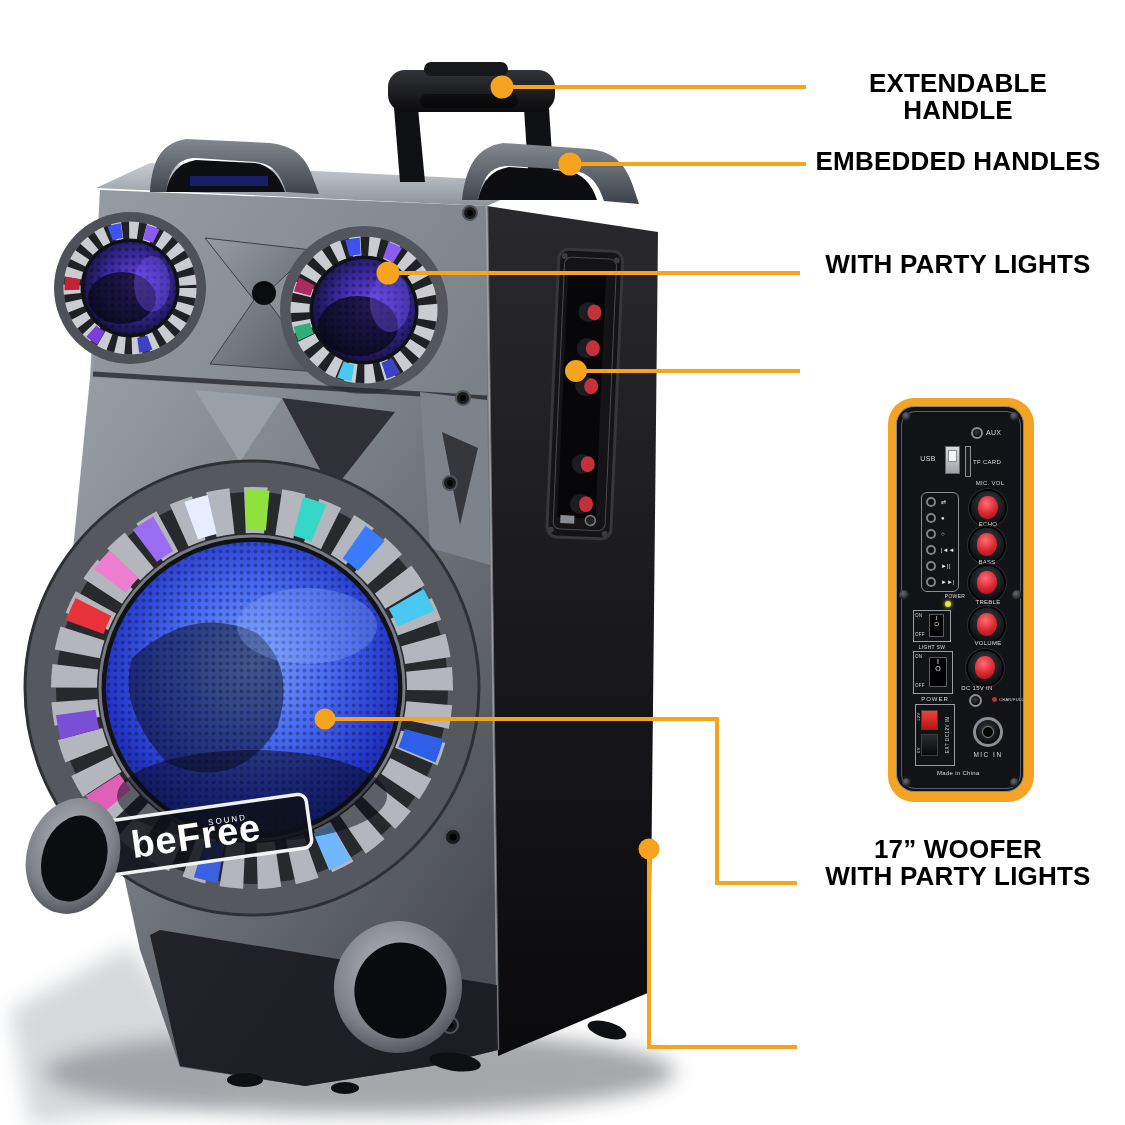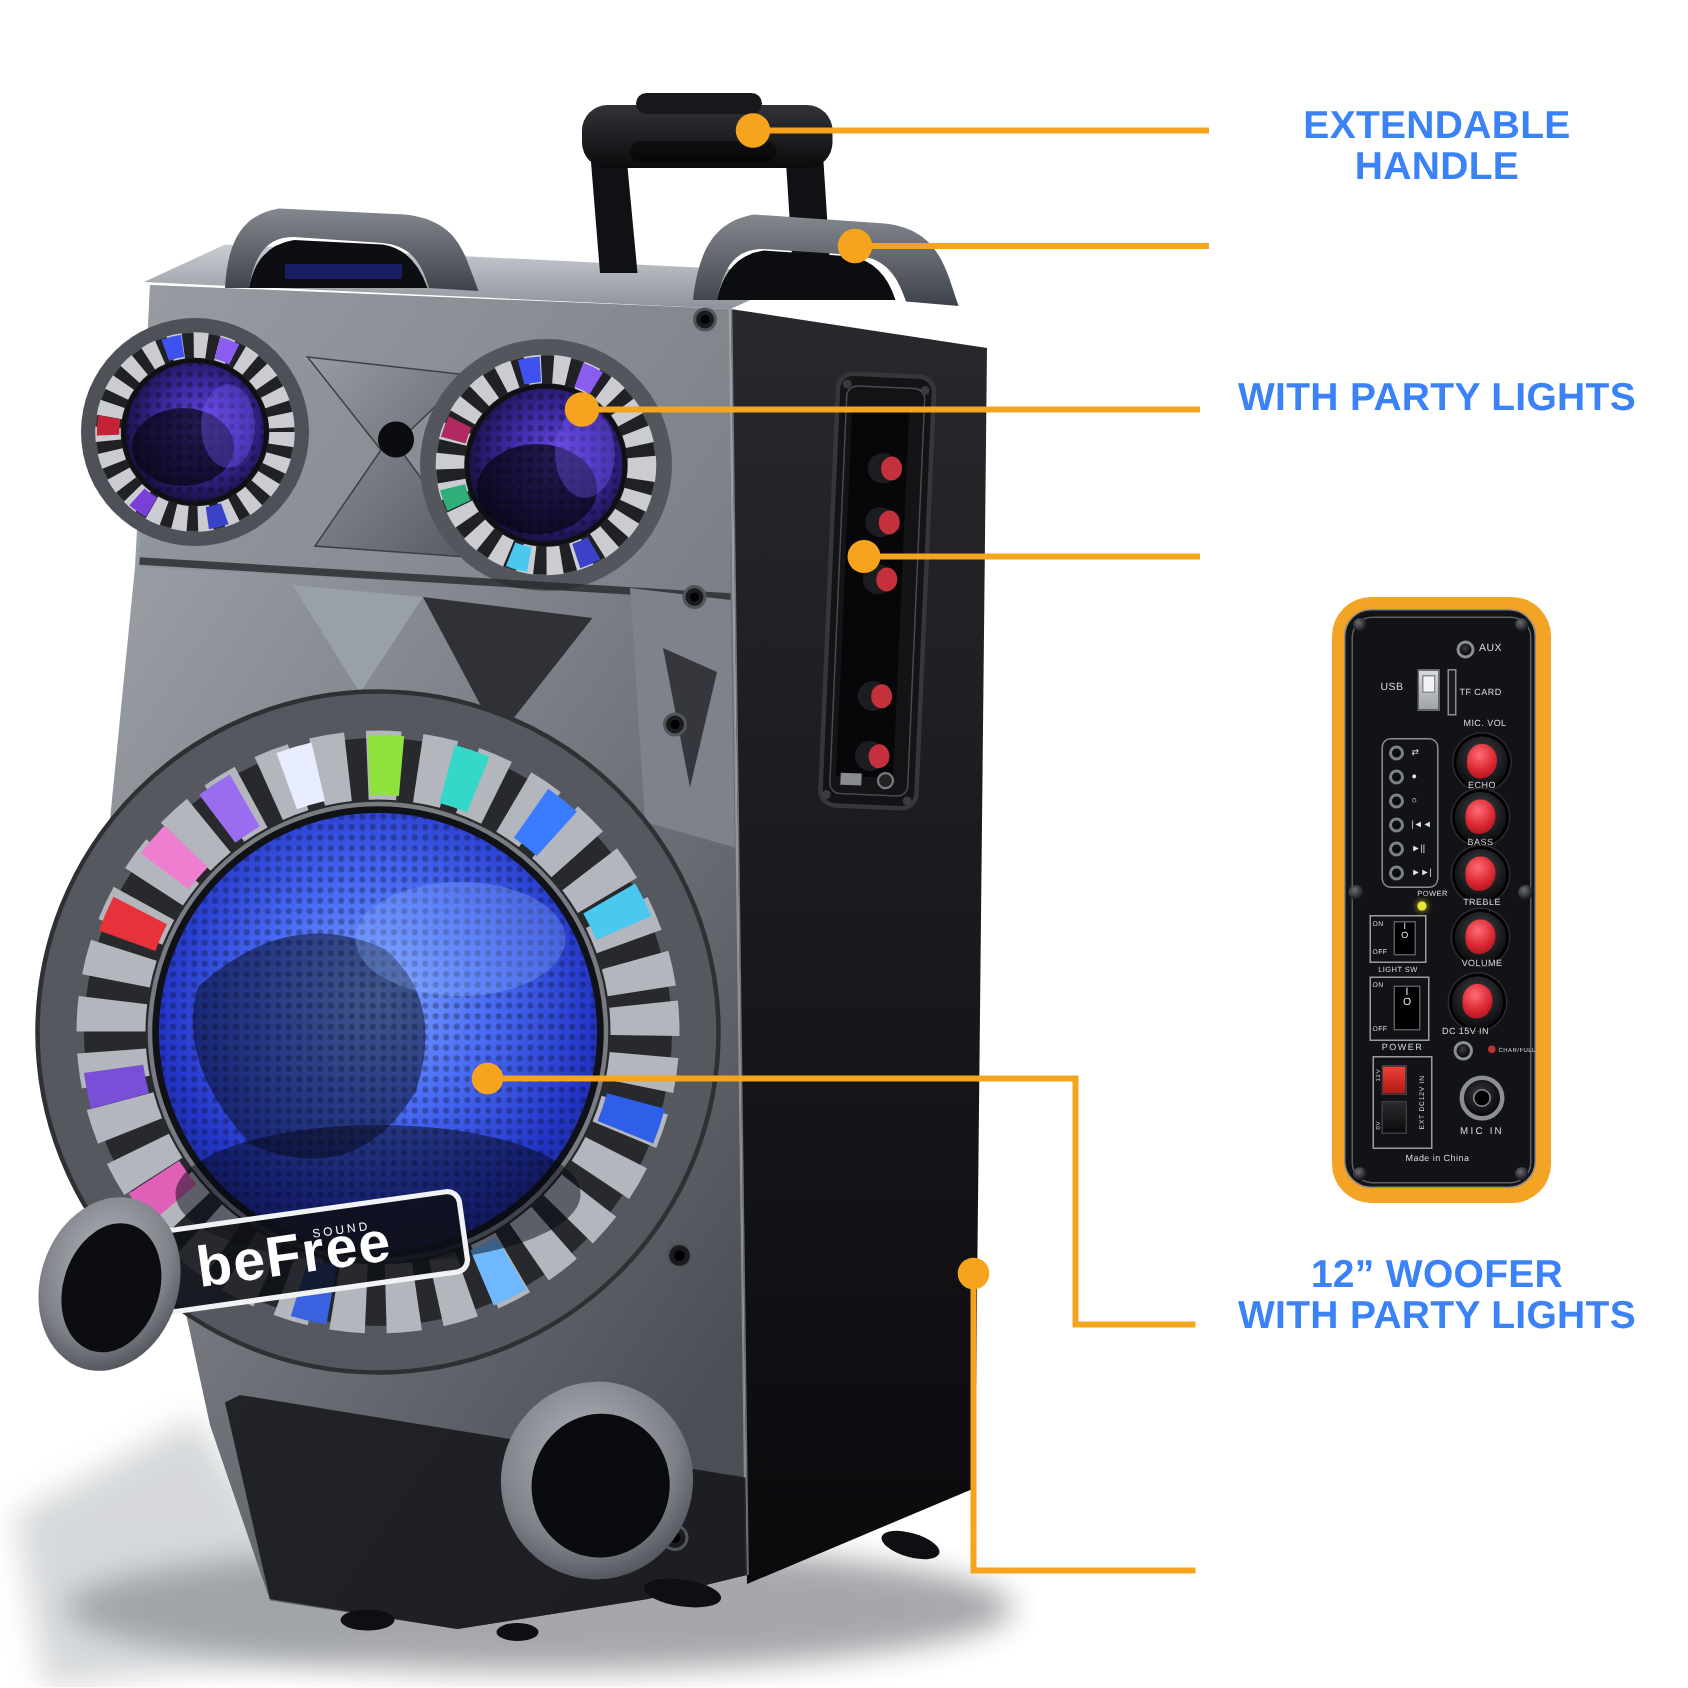--- a/index.html
+++ b/index.html
@@ -4,21 +4,21 @@
 <style>
   html,body{margin:0;padding:0;background:#fff;}
   .scene{position:relative;width:1125px;height:1125px;background:#fff;overflow:hidden;
          font-family:"Liberation Sans",sans-serif;}
   svg{display:block;}
   .art,.lines{position:absolute;left:0;top:0;width:1125px;height:1125px;}
   .lines{pointer-events:none;}
 
   
   .callout{position:absolute;left:812px;width:292px;text-align:center;
-           color:#3b82f6;font-weight:700;font-size:26px;line-height:27px;letter-spacing:.2px;}
+           color:#000000;font-weight:700;font-size:26px;line-height:27px;letter-spacing:.2px;}
 
   
   .cp-inset{position:absolute;left:888px;top:398px;width:146px;height:404px;
             background:#F3A425;border-radius:26px;}
   .cp-black{position:absolute;left:8px;top:8px;width:128px;height:386px;
             background:#121316;border-radius:18px;border:1px solid #85898f;box-sizing:border-box;}
   .cp-frame{position:absolute;left:13px;top:13px;width:120px;height:378px;
             border:1px solid #5c6066;border-radius:14px;box-sizing:border-box;pointer-events:none;}
   .cp-inset *{position:absolute;box-sizing:border-box;}
   .cpl{color:#d6d9dd;font-size:6px;line-height:8px;text-align:center;letter-spacing:.3px;white-space:nowrap;}
@@ -305,25 +305,26 @@
       <circle cx="502" cy="87" r="11.5"></circle>
       <circle cx="570" cy="164" r="11.5"></circle>
       <circle cx="388" cy="273" r="11.5"></circle>
       <circle cx="576" cy="371" r="11"></circle>
       <circle cx="325" cy="719" r="10.5"></circle>
       <circle cx="649" cy="849" r="10.5"></circle>
     </g>
   </svg>
 
   <div class="callout" style="top:70px">EXTENDABLE HANDLE</div>
+  <div class="callout" style="top:148px">EMBEDDED HANDLES</div>
   <div class="callout" style="top:251px">
     <div>WITH PARTY LIGHTS</div>
   </div>
   <div class="callout" style="top:836px">
-    <div>12” WOOFER</div>
+    <div>17” WOOFER</div>
     <div>WITH PARTY LIGHTS</div>
   </div>
 
   <div class="cp-inset">
     <div class="cp-black"></div>
     <div class="cp-frame"></div>
 
     <div class="cp-screw" style="left:14px;top:14px;width:9px;height:9px"></div>
     <div class="cp-screw" style="left:122px;top:14px;width:9px;height:9px"></div>
     <div class="cp-screw" style="left:14px;top:380px;width:9px;height:9px"></div>

